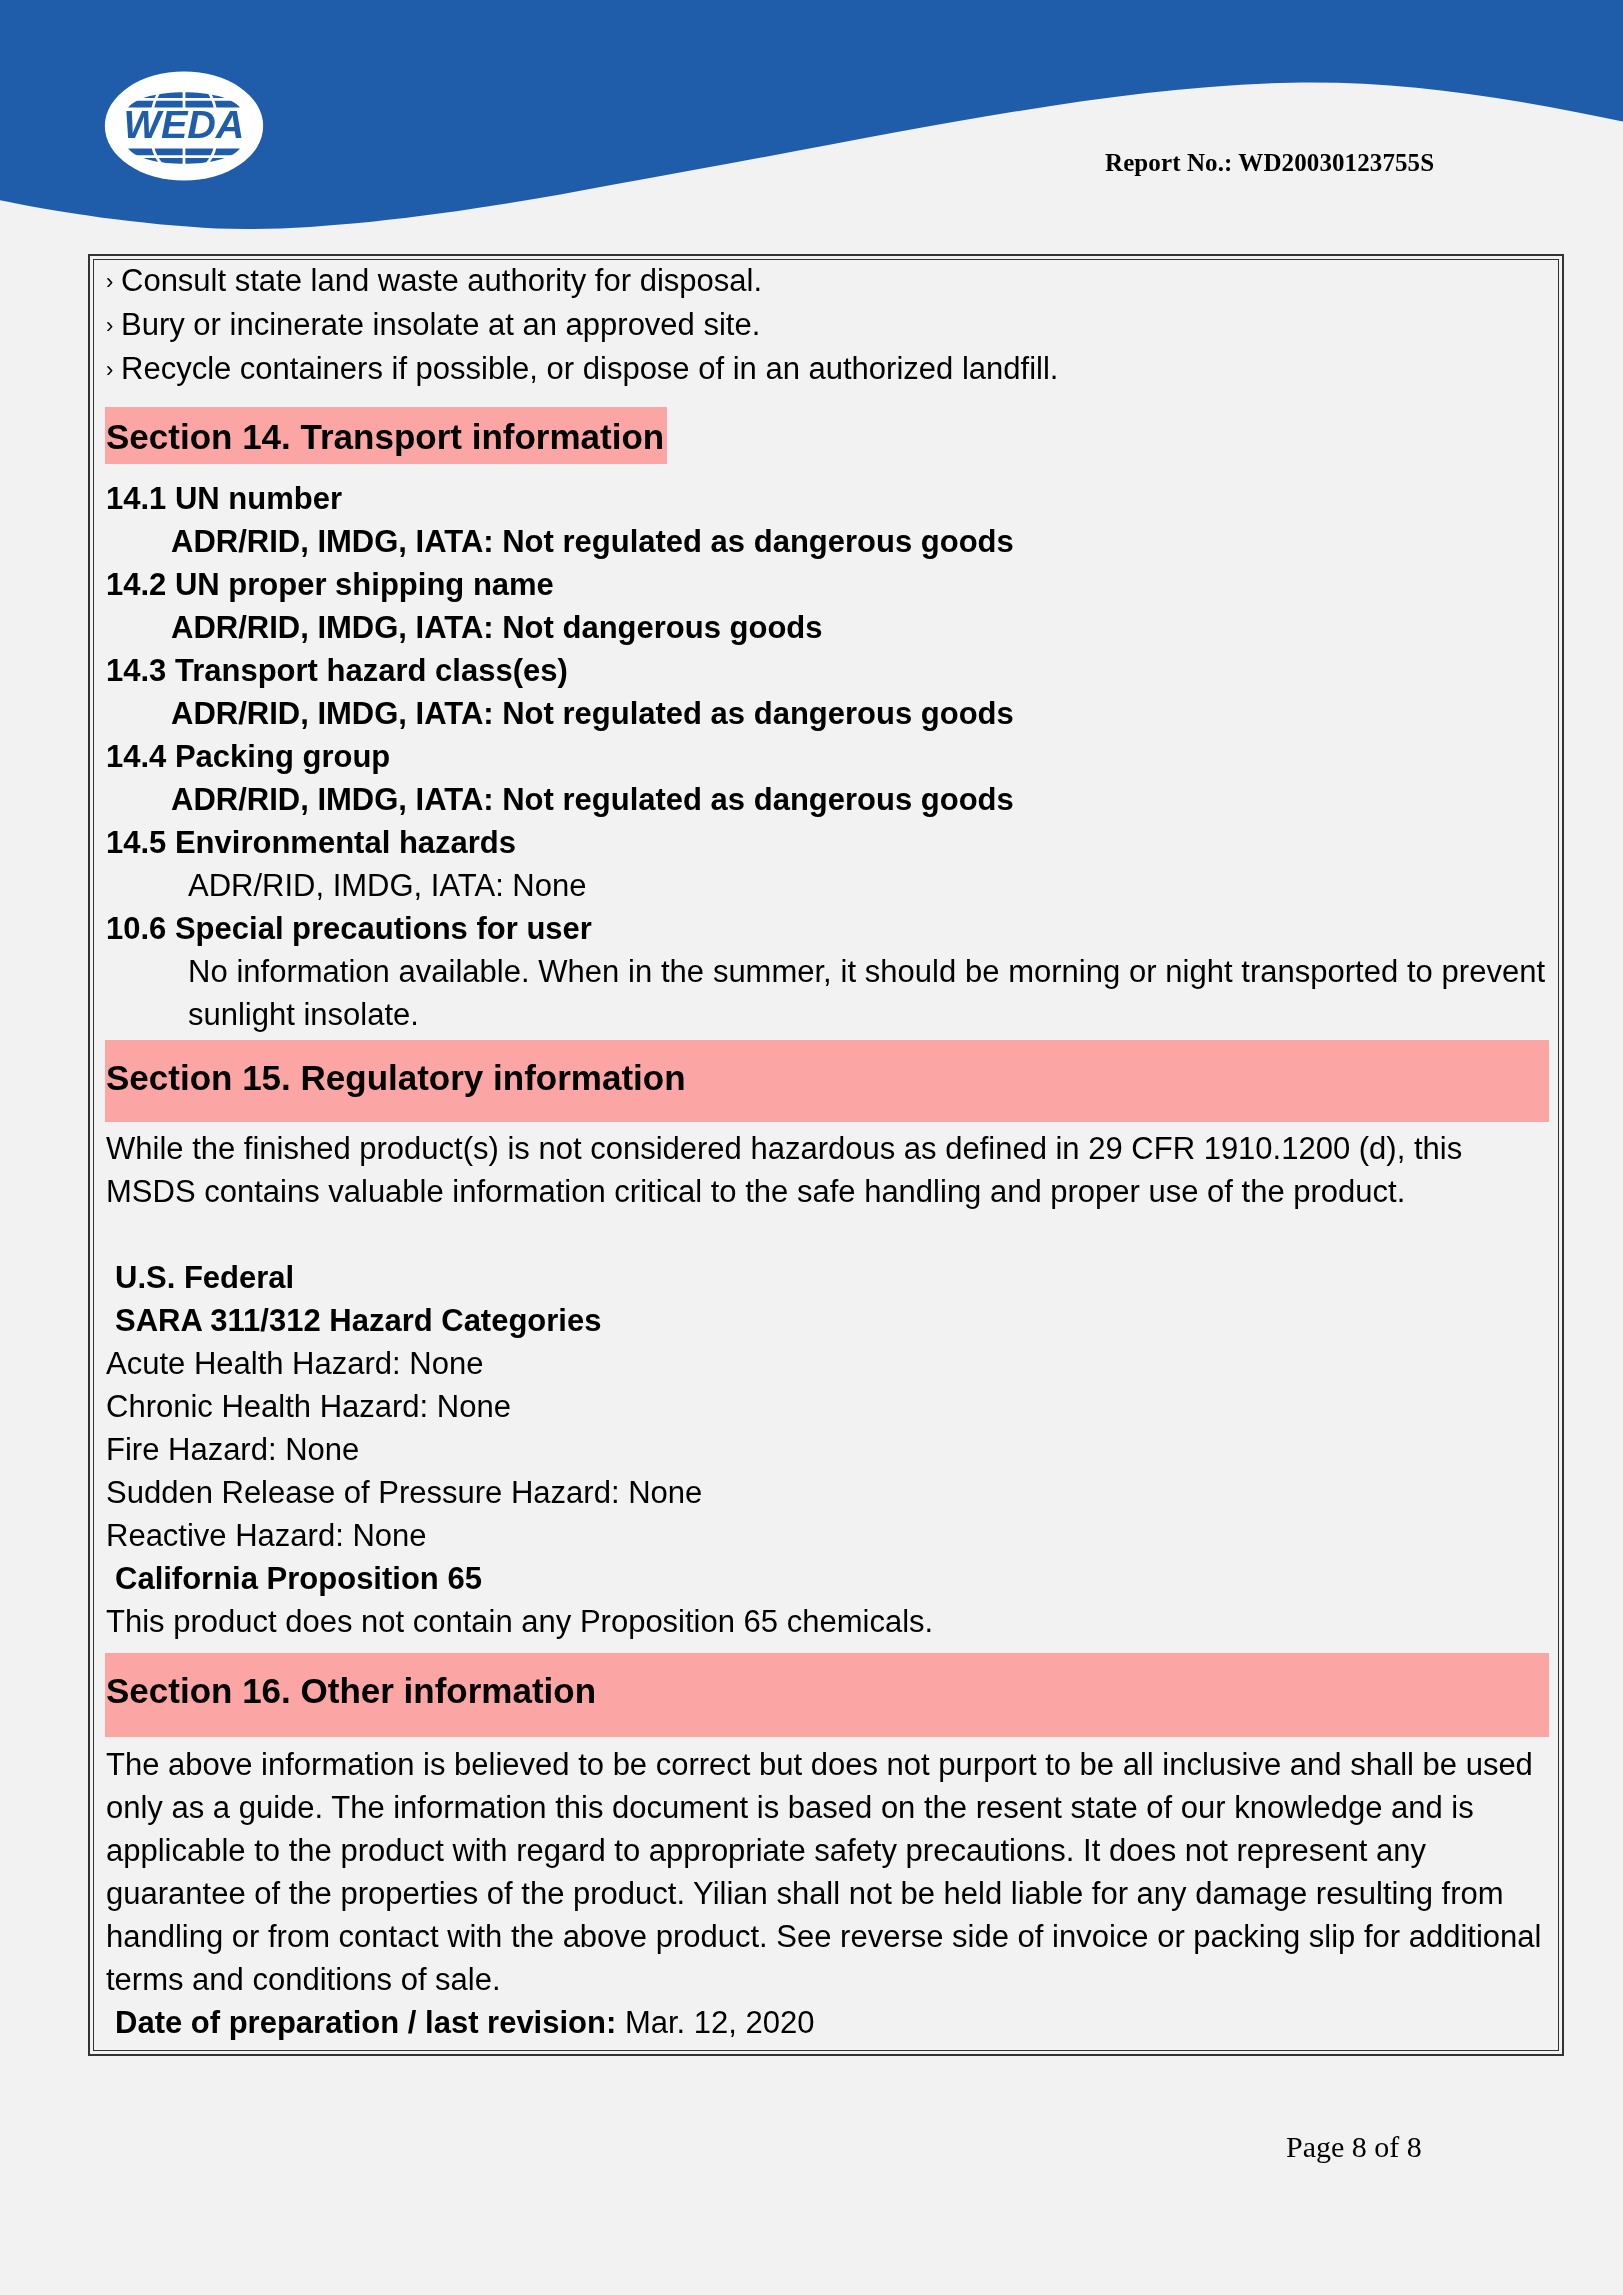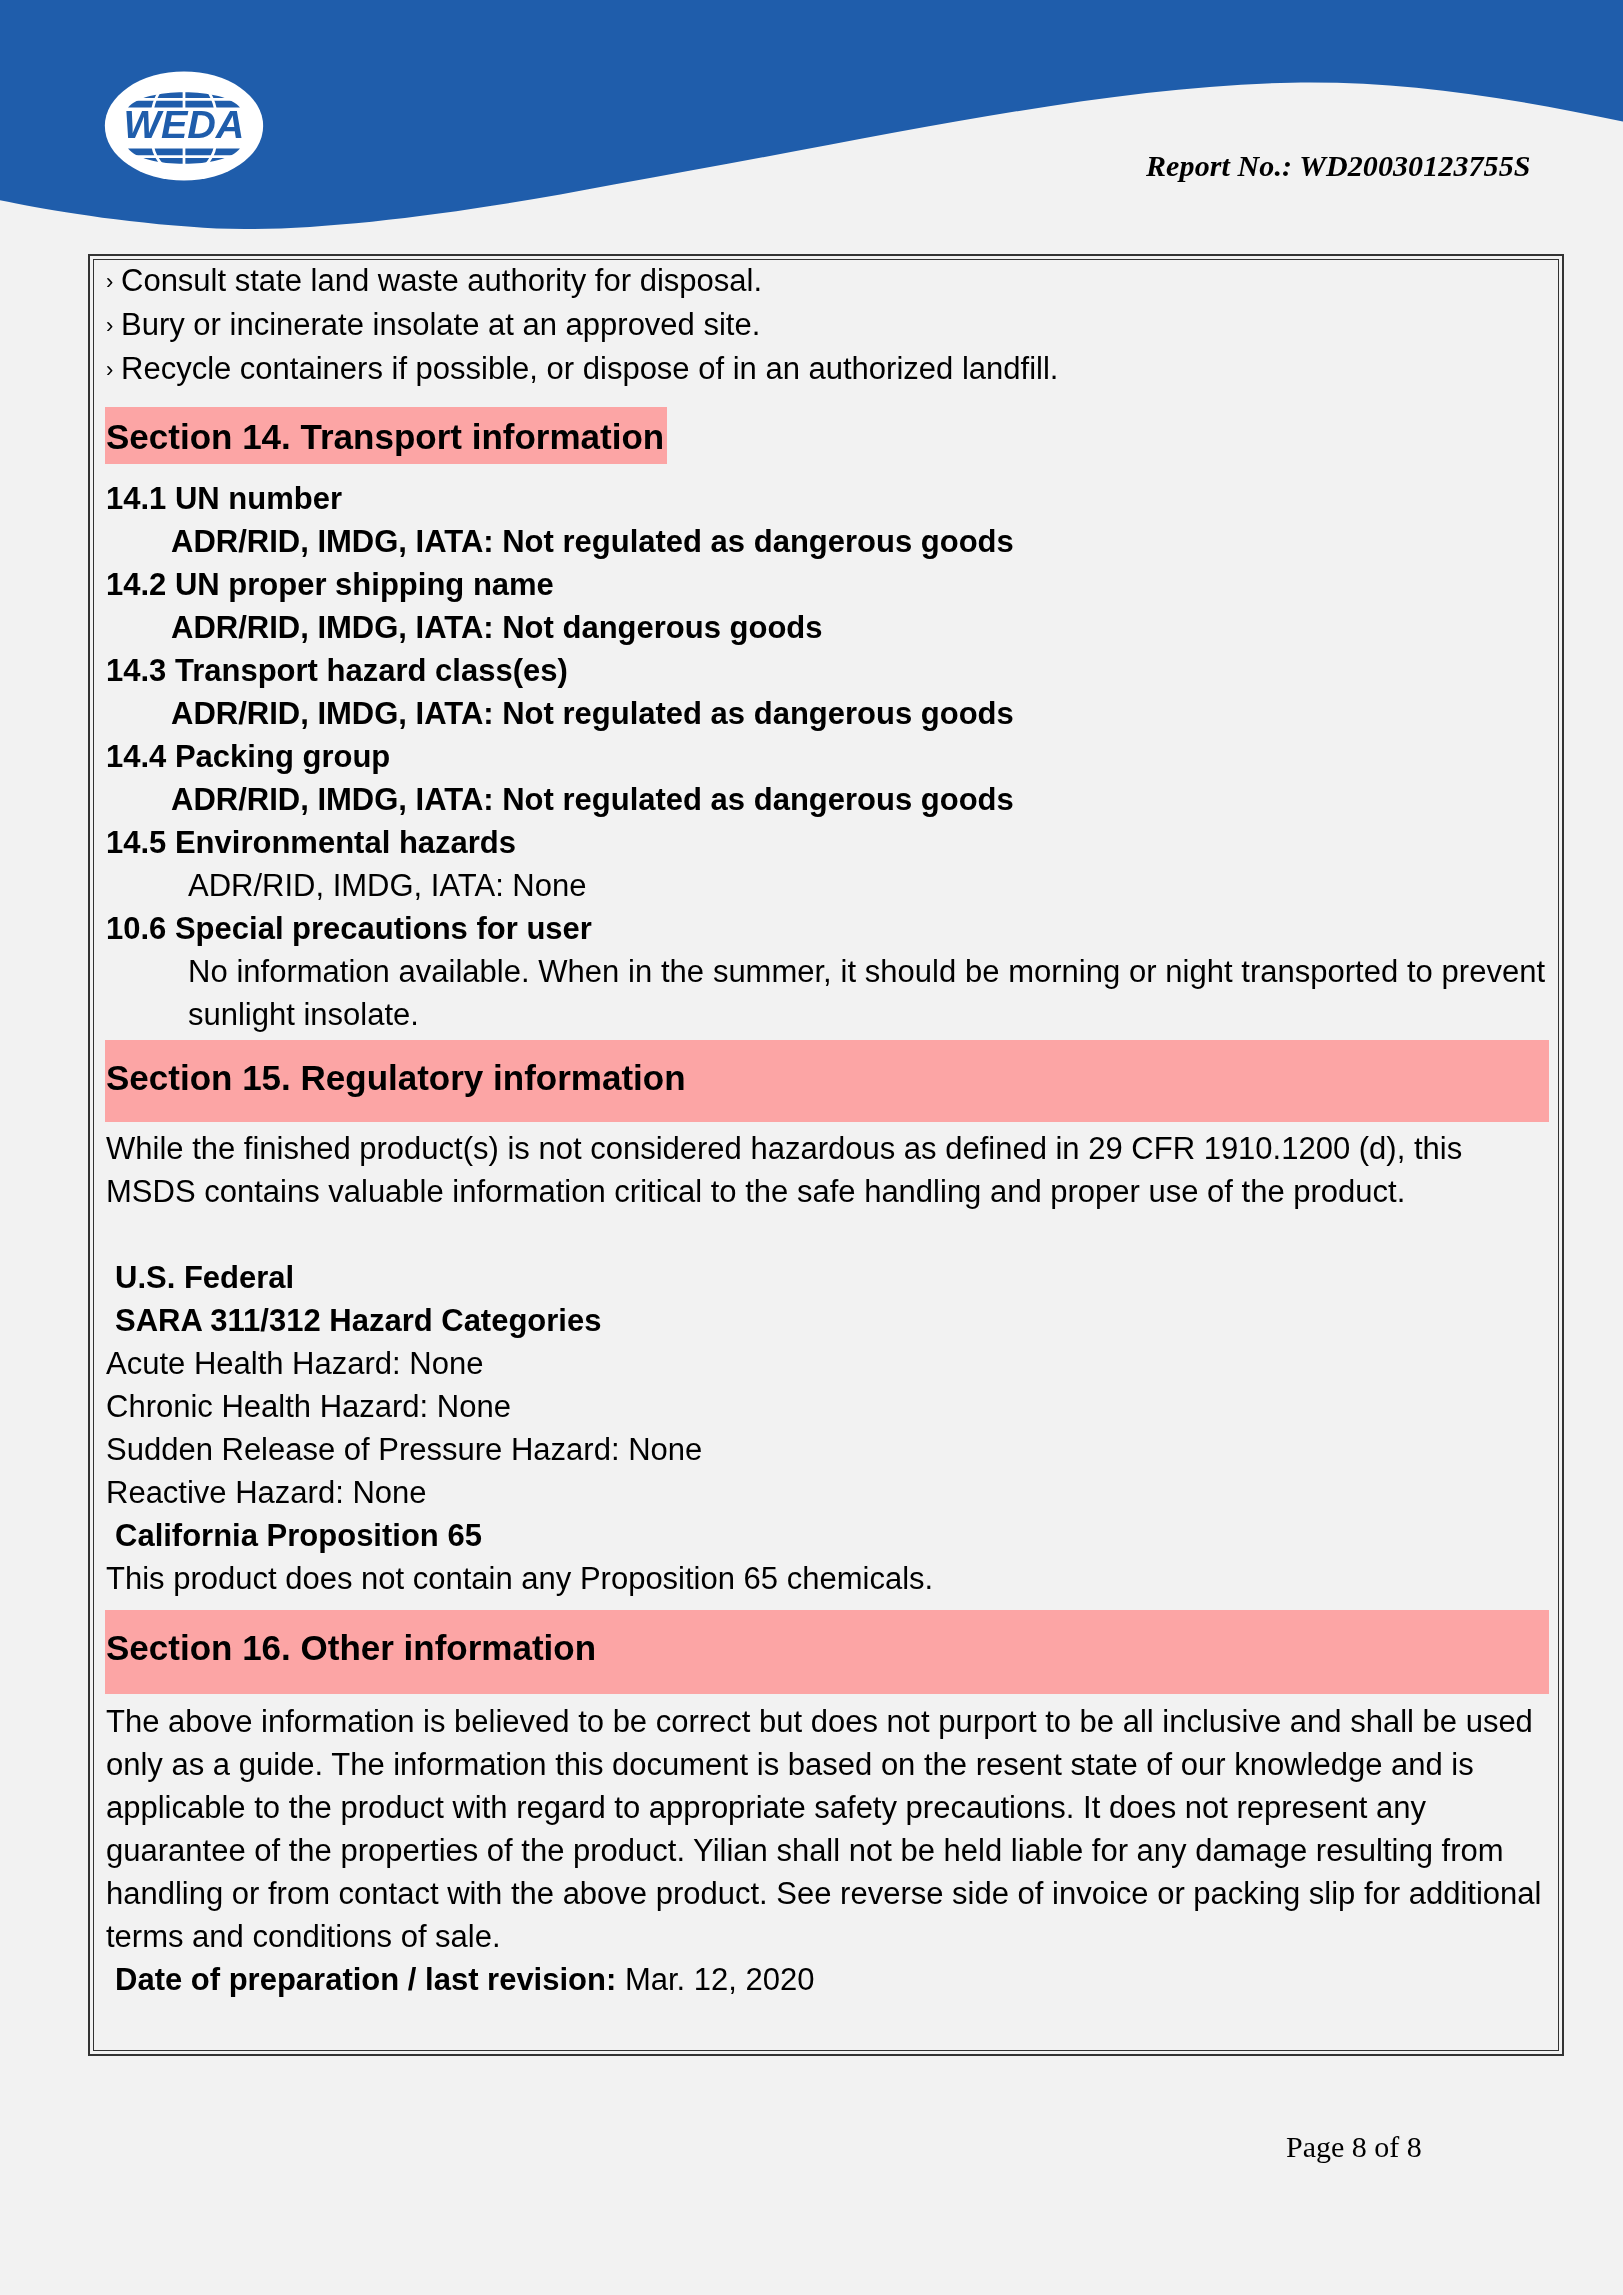--- a/index.html
+++ b/index.html
@@ -7,24 +7,24 @@
     width: 1624px; height: 2295px;
     background: #f2f2f2;
     position: relative;
     overflow: hidden;
     font-family: "Liberation Sans", sans-serif;
     color: #000;
   }
   .header-wave { position: absolute; left: 0; top: 0; width: 1624px; height: 246px; }
   .logo { position: absolute; left: 102px; top: 68px; width: 164px; height: 116px; }
   .report-no {
-    position: absolute; left: 1146px; top: 149px;
+    position: absolute; left: 1105px; top: 149px;
     font-family: "Liberation Serif", serif;
-    font-style: italic; font-weight: bold;
-    font-size: 30px; letter-spacing: 0.1px;
+    font-weight: bold;
+    font-size: 25px; letter-spacing: 0.1px;
   }
   .frame {
     position: absolute; left: 88px; top: 254px;
     width: 1476px; height: 1802px;
     border: 2px solid #333;
     box-sizing: border-box;
   }
   .frame-inner {
     position: absolute; left: 3.4px; top: 3.4px; right: 3.4px; bottom: 3.4px;
     border: 1.4px solid #333;
@@ -119,20 +119,21 @@
   </div>
 
   
   <div class="section-head sh15">Section 15. Regulatory information</div>
   <div class="mt8">While the finished product(s) is not considered hazardous as defined in 29 CFR 1910.1200 (d), this MSDS contains valuable information critical to the safe handling and proper use of the product.</div>
   <div class="blank"></div>
   <div class="bold">U.S. Federal</div>
   <div class="bold">SARA 311/312 Hazard Categories</div>
   <div>Acute Health Hazard: None</div>
   <div>Chronic Health Hazard: None</div>
+  <div>Fire Hazard: None</div>
   <div>Sudden Release of Pressure Hazard: None</div>
   <div>Reactive Hazard: None</div>
   <div class="bold">California Proposition 65</div>
   <div>This product does not contain any Proposition 65 chemicals.</div>
 
   
   <div class="section-head sh16">Section 16. Other information</div>
   <div class="mt8">The above information is believed to be correct but does not purport to be all inclusive and shall be used only as a guide. The information this document is based on the resent state of our knowledge and is applicable to the product with regard to appropriate safety precautions. It does not represent any guarantee of the properties of the product. Yilian shall not be held liable for any damage resulting from handling or from contact with the above product. See reverse side of invoice or packing slip for additional terms and conditions of sale.</div>
   <div><span class="bold">Date of preparation / last revision:</span><span> Mar. 12, 2020</span></div>
 </div>

